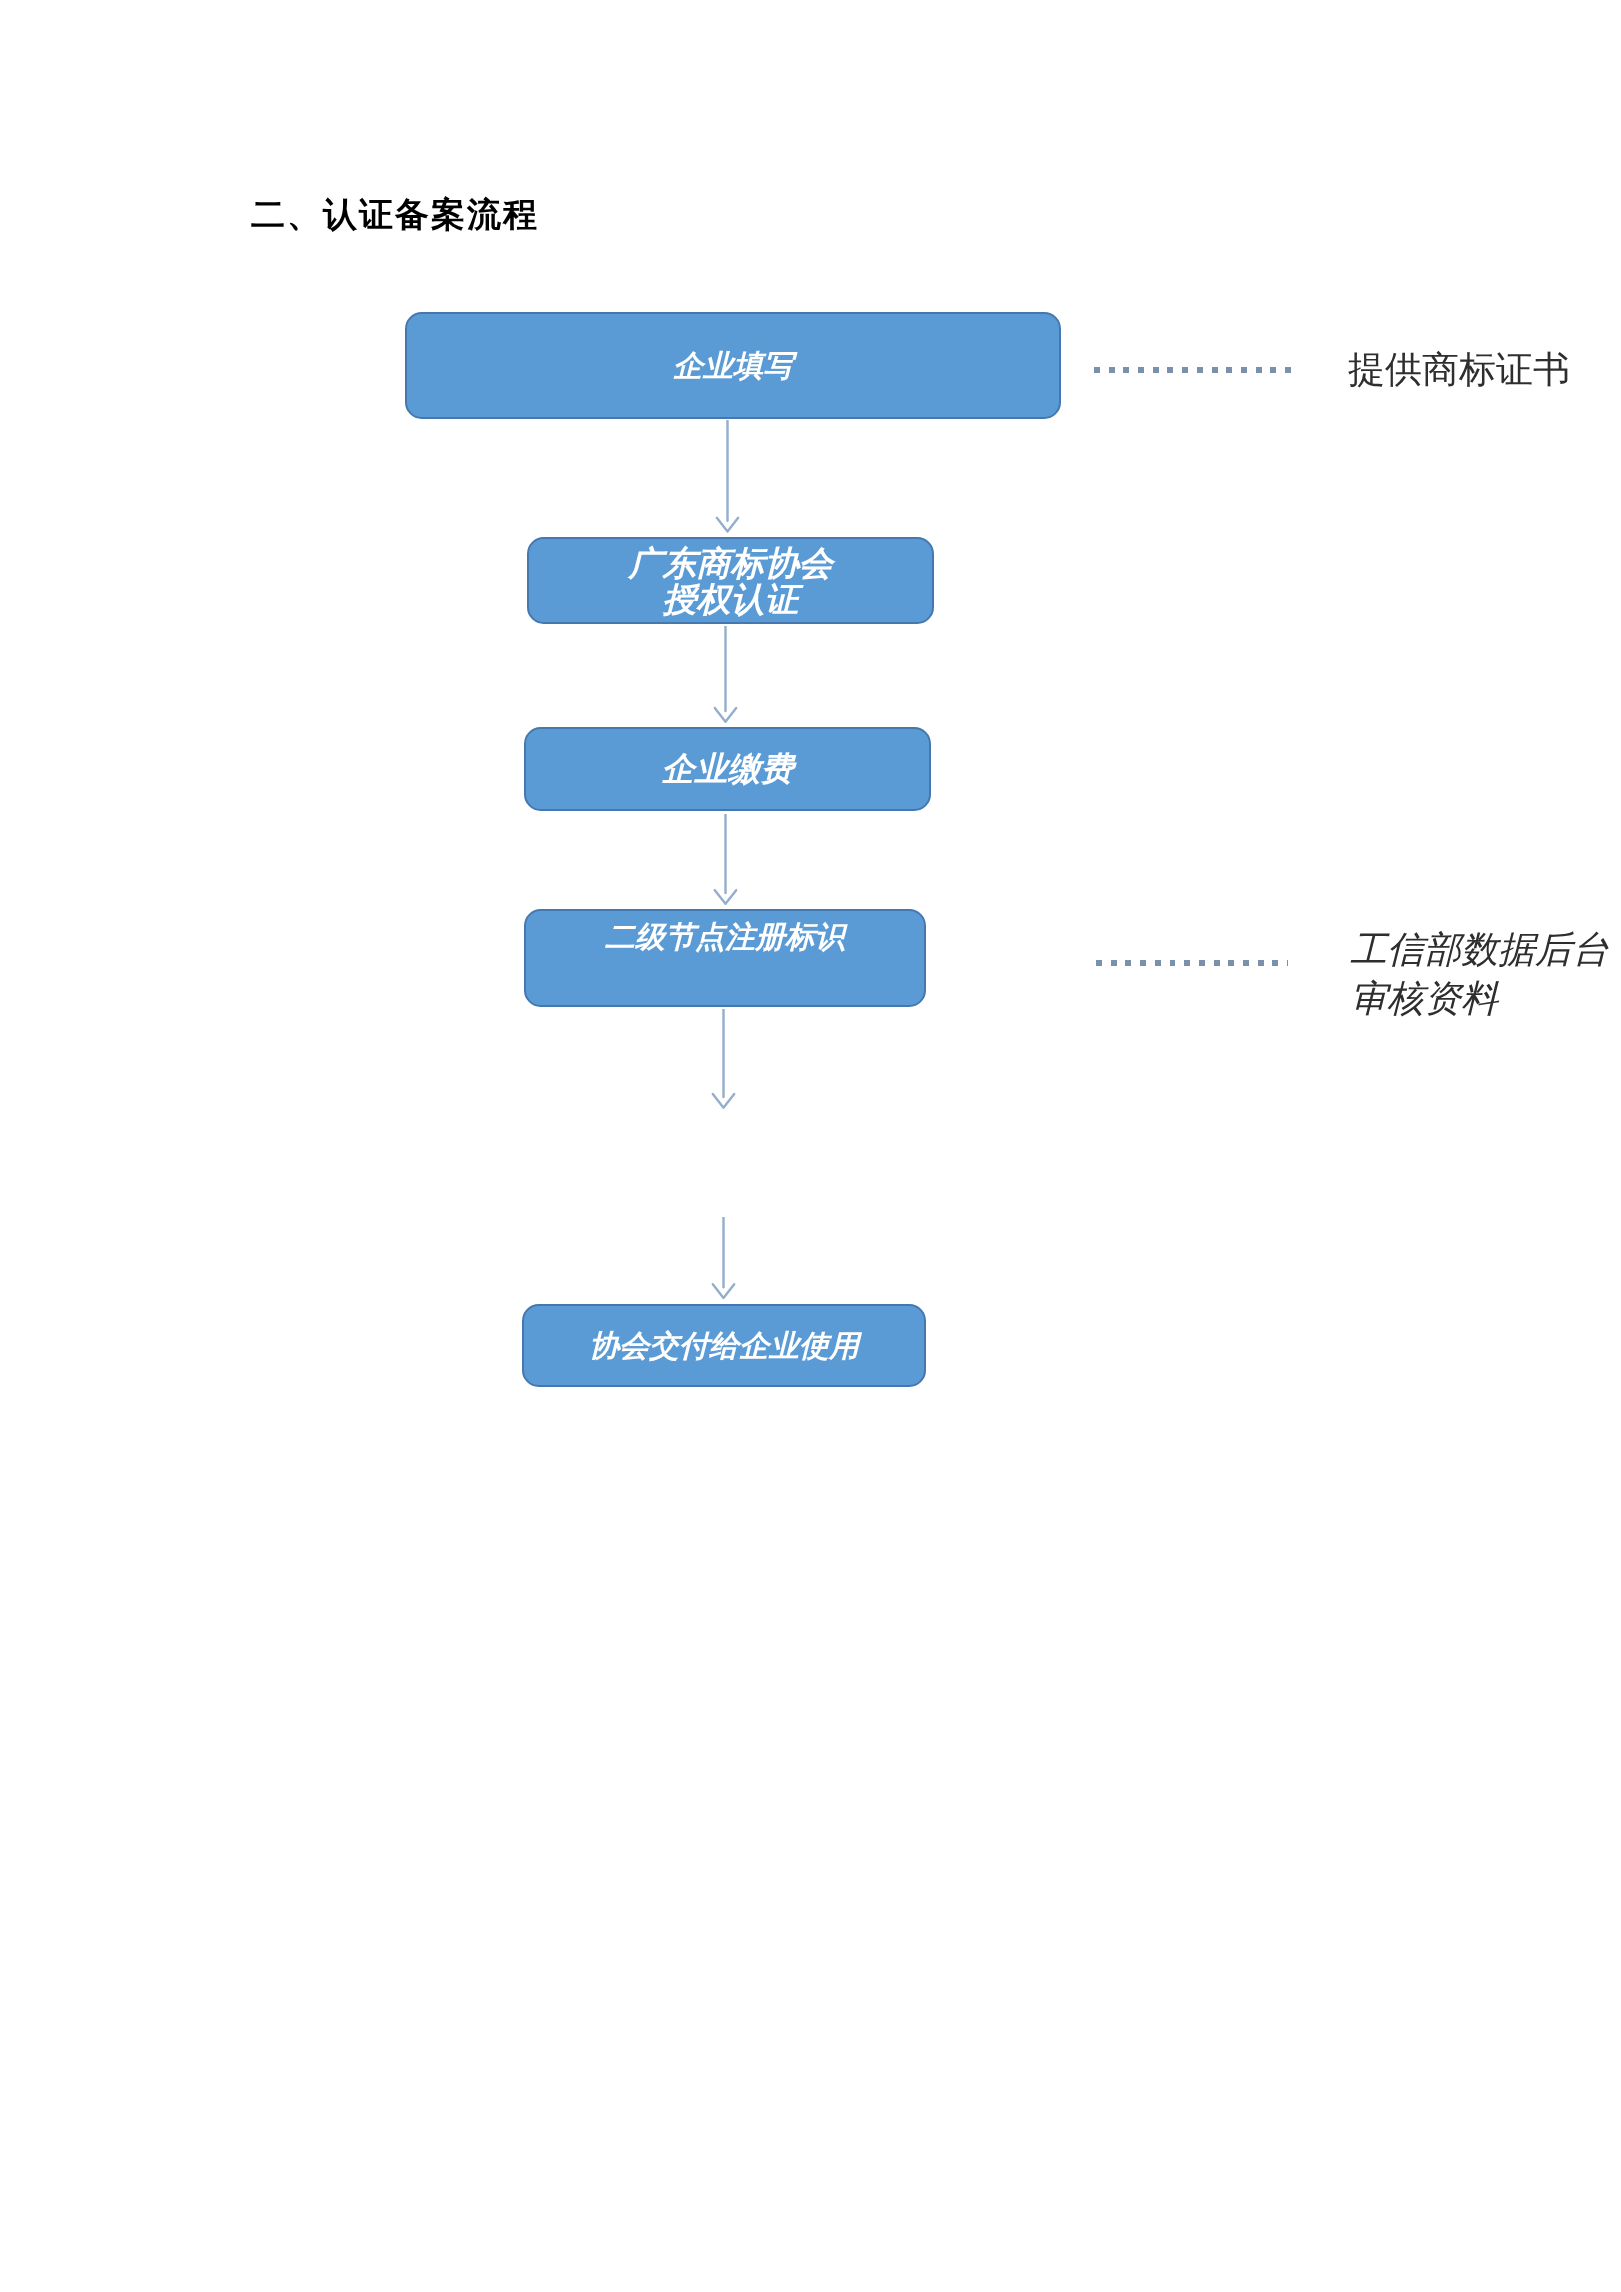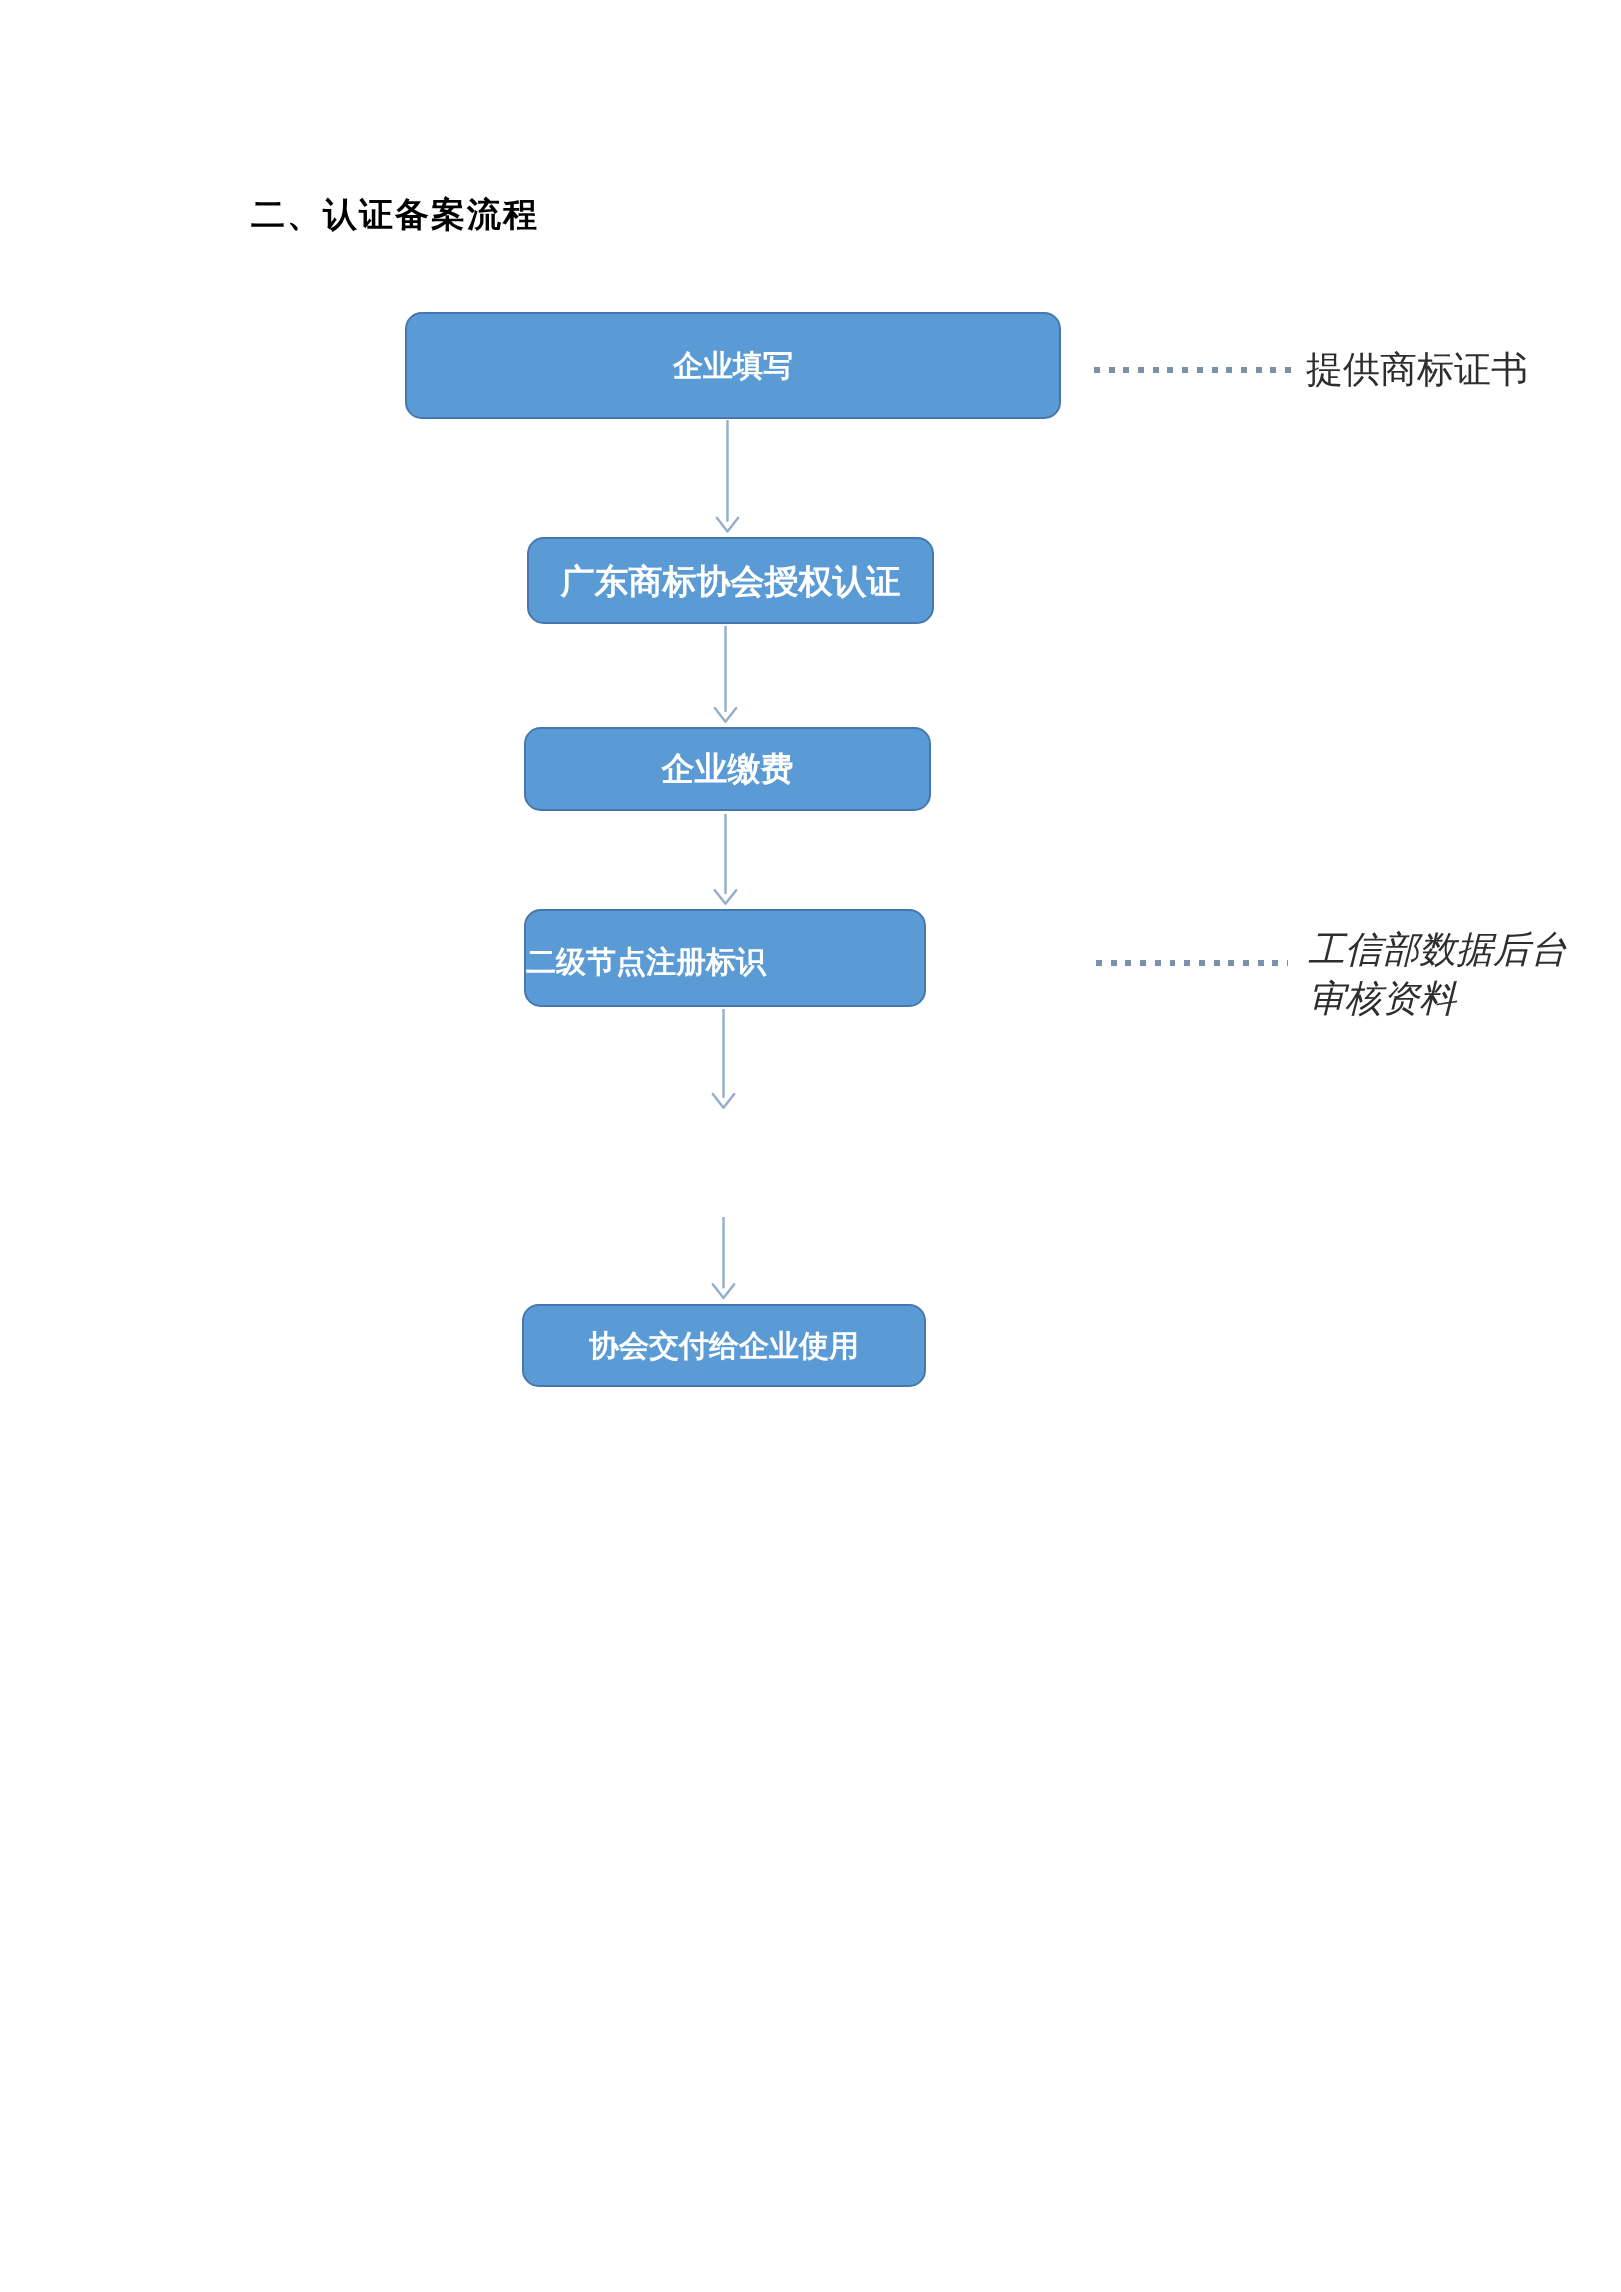--- a/index.html
+++ b/index.html
@@ -25,22 +25,23 @@
     font-weight:bold;font-size:34px;color:var(--heading-text);
     letter-spacing:2px;white-space:nowrap;
   }
   .box{
     position:absolute;box-sizing:border-box;
     background:var(--box-fill);
     border:2.9px solid var(--box-border);
     border-radius:16.7px;
     color:var(--box-text);
     font-weight:bold;font-size:30px;line-height:36px;
-    display:flex;align-items:center;justify-content:center;
+    display:flex;flex-direction:column;align-items:center;justify-content:center;
     text-align:center;
+    font-style:italic;
   }
   .box .line{display:block;white-space:nowrap;}
   .box-1{left:405px;top:312px;width:656px;height:107px;}
   .box-2{left:527px;top:537px;width:407px;height:87px;font-size:34px;}
   .box-3{left:524px;top:727px;width:407px;height:84px;font-size:33px;}
   .box-4{left:524px;top:909px;width:402px;height:98px;justify-content:flex-start;padding-top:8px;}
   .box-5{left:518px;top:1112px;width:412px;height:103px;border:none;border-radius:2px;}
   .box-6{left:522px;top:1304px;width:404px;height:83px;}
   .arrow{position:absolute;}
   .arrow line,.arrow polyline{stroke:var(--arrow);stroke-width:2.5;fill:none;stroke-linecap:round;stroke-linejoin:round;}
@@ -50,21 +51,21 @@
   .arrow-4{left:706px;top:1009px;}
   .arrow-5{left:706px;top:1217px;}
   .leader{
     position:absolute;height:5.9px;
     background-image:repeating-linear-gradient(90deg,var(--dots) 0 5.9px,transparent 5.9px 14.7px);
   }
   .leader-1{left:1094px;top:367px;width:198px;}
   .leader-2{left:1096px;top:960px;width:192px;}
   .note{
     position:absolute;color:var(--annotation-text);
-    font-size:37px;line-height:49px;white-space:nowrap;
+    font-size:37px;line-height:49px;white-space:nowrap;margin-left:42px;
   }
   .note .line{display:block;}
   .note-1{left:1306px;top:345px;}
   .note-2{left:1308px;top:925px;font-style:italic;}
 </style>
 </head>
 <body>
 
 <div class="page">
 

